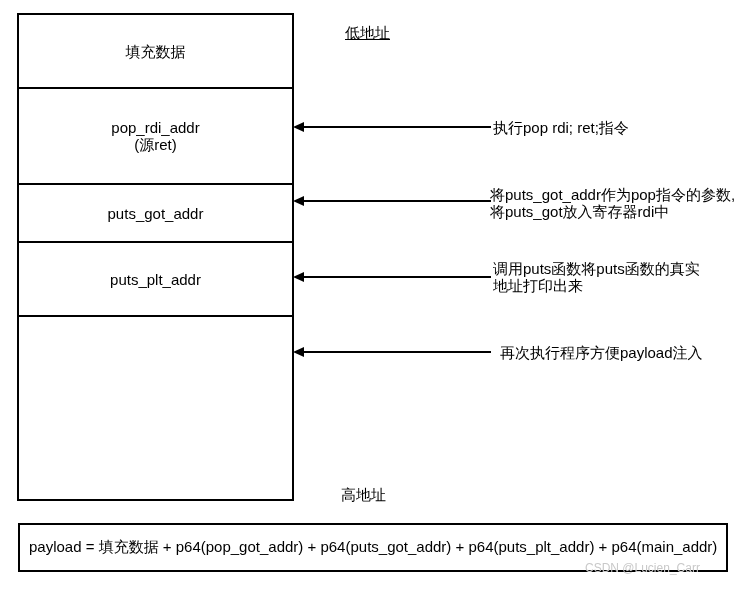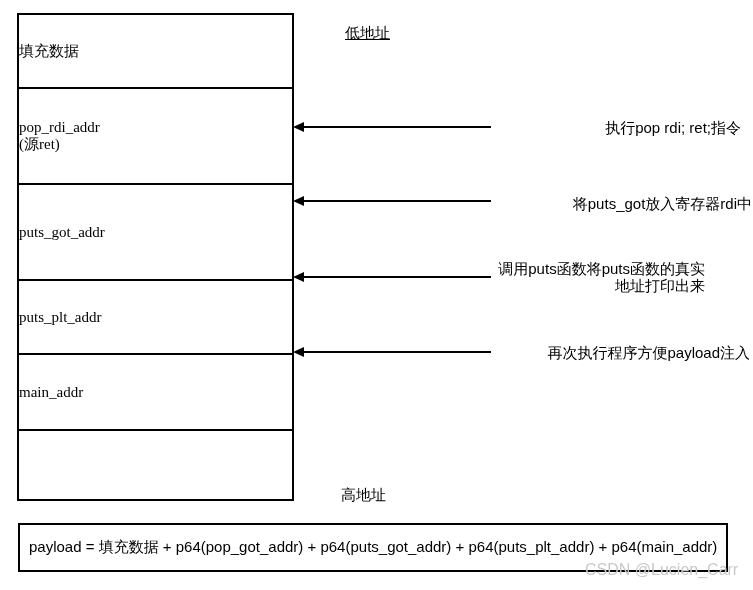--- a/index.html
+++ b/index.html
@@ -19,30 +19,29 @@
     left: 17px; top: 13px;
     width: 277px; height: 488px;
     border: 2px solid #000000;
     background: #ffffff;
     display: flex;
     flex-direction: column;
   }
   .stack-row {
     display: flex;
     flex-direction: column;
-    align-items: flex-start;
+    align-items: center;
     justify-content: center;
     border-bottom: 2px solid #000000;
     line-height: 17px;
     text-align: center;
-    font-family: Liberation Serif, serif;
   }
   .stack-row.r1 { height: 74px; }
   .stack-row.r2 { height: 96px; }
-  .stack-row.r3 { height: 96px; }
+  .stack-row.r3 { height: 58px; }
   .stack-row.r4 { height: 74px; }
   .stack-row.r5 { height: 76px; }
   .stack-row.r6 { flex: 1 1 auto; border-bottom: none; }
   
   .addr-label { position: absolute; white-space: nowrap; }
   .addr-label.low  { left: 345px; top: 24px; text-decoration: underline; }
   .addr-label.high { left: 341px; top: 474px; margin-top: 12px; }
   
   .arrow { position: absolute; left: 293px; width: 198px; height: 12px; }
   .arrow.a1 { top: 121px; }
@@ -59,21 +58,21 @@
   }
   .arrow-line {
     position: absolute;
     left: 9px; top: 5px;
     width: 189px; height: 2px;
     background: #000000;
   }
   
   .annotation {
     position: absolute;
-    text-align: right;
+    text-align: left;
     line-height: 17px;
     transform: translateY(-50%);
     white-space: nowrap;
   }
   .annotation.n1 { left: 493px; top: 127px; width: 248px; }
   .annotation.n2 { left: 490px; top: 203px; width: 262px; }
   .annotation.n3 { left: 493px; top: 277px; width: 212px; }
   .annotation.n4 { left: 500px; top: 352px; width: 250px; }
   .annotation .ann-line { display: block; }
   
@@ -86,21 +85,21 @@
     display: flex;
     align-items: center;
     padding-left: 9px;
     white-space: nowrap;
   }
   
   .watermark {
     position: absolute;
     left: 585px; top: 561px;
     width: 168px;
-    font-size: 16px;
+    font-size: 12px;
     color: #c9c9c9;
     white-space: nowrap;
   }
 </style>
 </head>
 <body>
 
 <div class="canvas">
 
   <div class="stack-box">
@@ -109,23 +108,20 @@
     </div>
     <div class="stack-row r2">
       <span class="row-label">pop_rdi_addr</span>
       <span class="row-sublabel">(源ret)</span>
     </div>
     <div class="stack-row r3">
       <span class="row-label">puts_got_addr</span>
     </div>
     <div class="stack-row r4">
       <span class="row-label">puts_plt_addr</span>
-    </div>
-    <div class="stack-row r5">
-      <span class="row-label">main_addr</span>
     </div>
     <div class="stack-row r6">
       <span class="row-label"></span>
     </div>
   </div>
 
   <div class="addr-label low">低地址</div>
   <div class="addr-label high">高地址</div>
 
   <div class="arrow a1">
@@ -142,20 +138,21 @@
   </div>
   <div class="arrow a4">
     <span class="arrow-head"></span>
     <span class="arrow-line"></span>
   </div>
 
   <div class="annotation n1">
     <span class="ann-line">执行pop rdi; ret;指令</span>
   </div>
   <div class="annotation n2">
+    <span class="ann-line">将puts_got_addr作为pop指令的参数,</span>
     <span class="ann-line">将puts_got放入寄存器rdi中</span>
   </div>
   <div class="annotation n3">
     <span class="ann-line">调用puts函数将puts函数的真实</span>
     <span class="ann-line">地址打印出来</span>
   </div>
   <div class="annotation n4">
     <span class="ann-line">再次执行程序方便payload注入</span>
   </div>
 

